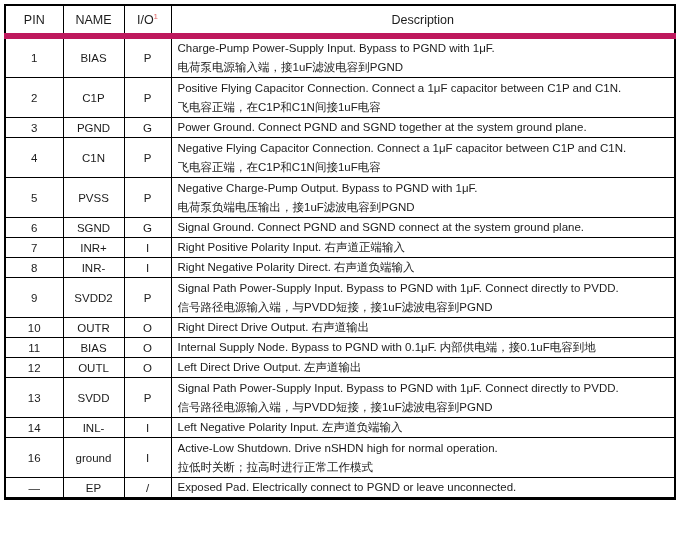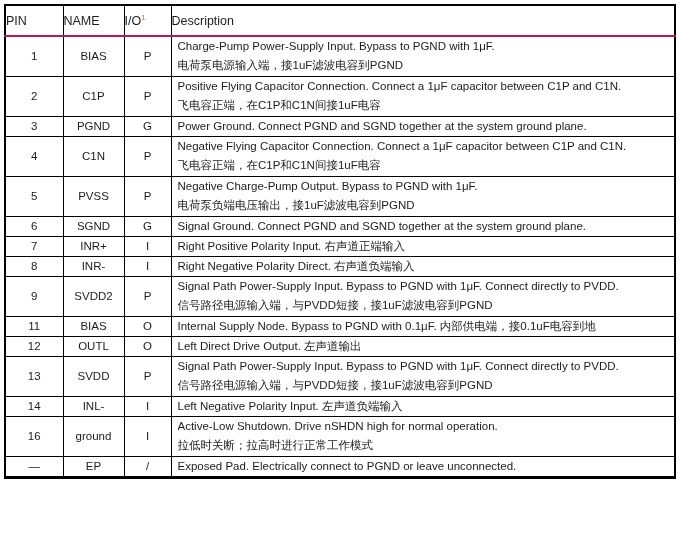--- a/index.html
+++ b/index.html
@@ -30,22 +30,22 @@
   th, td {
     border: 1px solid #000000;
     padding: 0;
     vertical-align: middle;
     background: #ffffff;
   }
   thead tr { height: 31px; }
   thead th {
     font-weight: normal;
     font-size: 12.5px;
-    text-align: left;
-    border-bottom: 2px solid #be185d;
+    text-align: center;
+    border-bottom: 6px solid #be185d;
   }
   thead th sup {
     font-size: 8px;
     line-height: 0;
   }
   td.c {
     text-align: center;
     font-size: 11.5px;
   }
   td.desc {
@@ -123,21 +123,21 @@
           <td class="desc">
             <div class="line">Negative Charge-Pump Output. Bypass to PGND with 1μF.</div>
             <div class="line">电荷泵负端电压输出，接1uF滤波电容到PGND</div>
           </td>
         </tr>
         <tr class="single">
           <td class="c">6</td>
           <td class="c">SGND</td>
           <td class="c">G</td>
           <td class="desc">
-            <div class="line">Signal Ground. Connect PGND and SGND together at the system ground plane.</div>
+            <div class="line">Signal Ground. Connect PGND and SGND connect at the system ground plane.</div>
           </td>
         </tr>
         <tr class="single">
           <td class="c">7</td>
           <td class="c">INR+</td>
           <td class="c">I</td>
           <td class="desc">
             <div class="line">Right Positive Polarity Input. 右声道正端输入</div>
           </td>
         </tr>
@@ -149,20 +149,28 @@
             <div class="line">Right Negative Polarity Direct. 右声道负端输入</div>
           </td>
         </tr>
         <tr class="double">
           <td class="c">9</td>
           <td class="c">SVDD2</td>
           <td class="c">P</td>
           <td class="desc">
             <div class="line">Signal Path Power-Supply Input. Bypass to PGND with 1μF. Connect directly to PVDD.</div>
             <div class="line">信号路径电源输入端，与PVDD短接，接1uF滤波电容到PGND</div>
+          </td>
+        </tr>
+        <tr class="single">
+          <td class="c">10</td>
+          <td class="c">OUTR</td>
+          <td class="c">O</td>
+          <td class="desc">
+            <div class="line">Right Direct Drive Output. 右声道输出</div>
           </td>
         </tr>
         <tr class="single">
           <td class="c">11</td>
           <td class="c">BIAS</td>
           <td class="c">O</td>
           <td class="desc">
             <div class="line">Internal Supply Node. Bypass to PGND with 0.1μF. 内部供电端，接0.1uF电容到地</div>
           </td>
         </tr>

